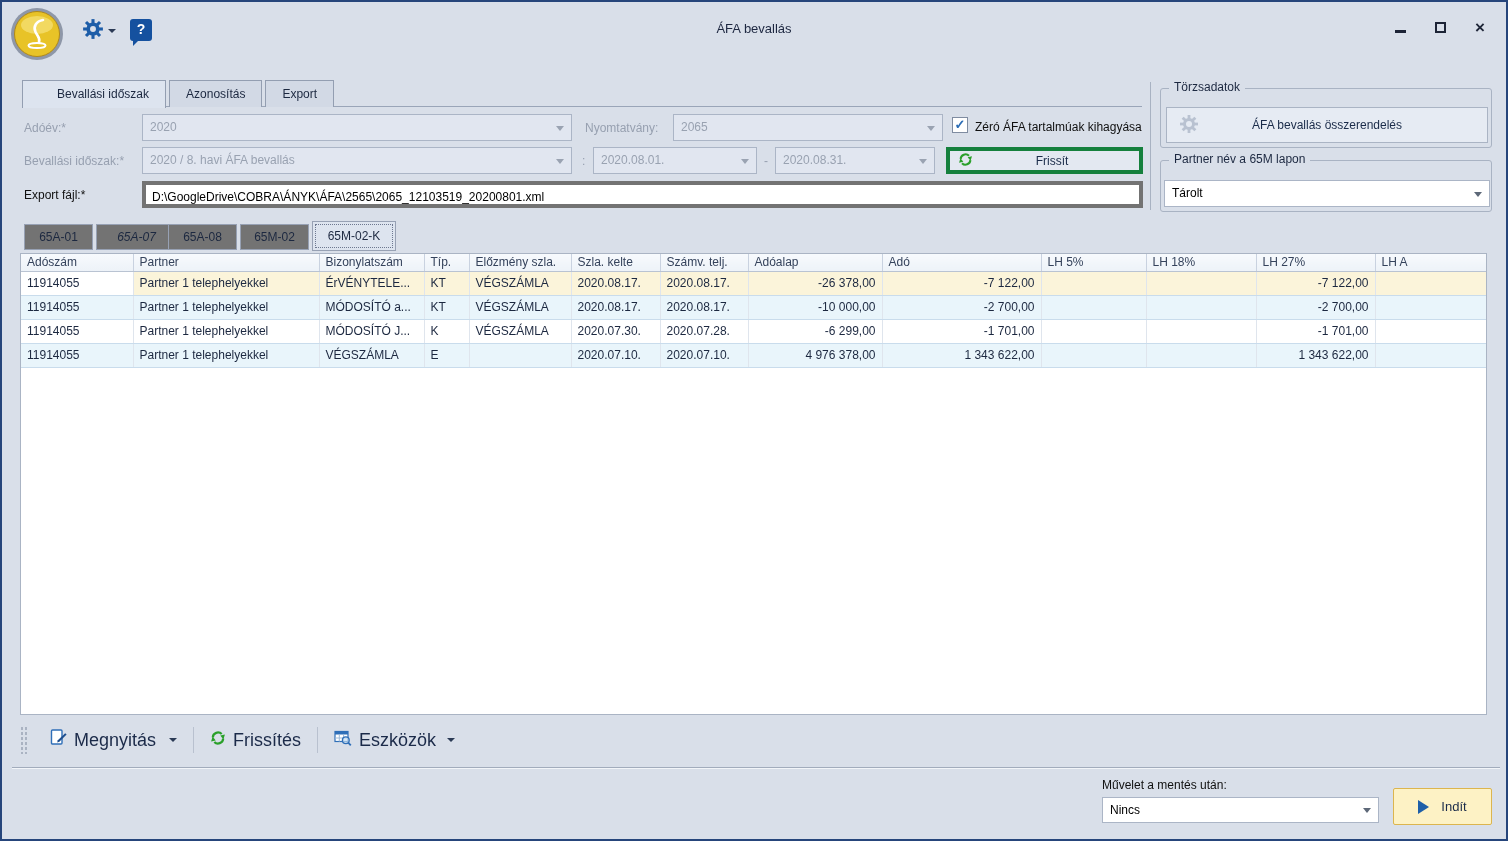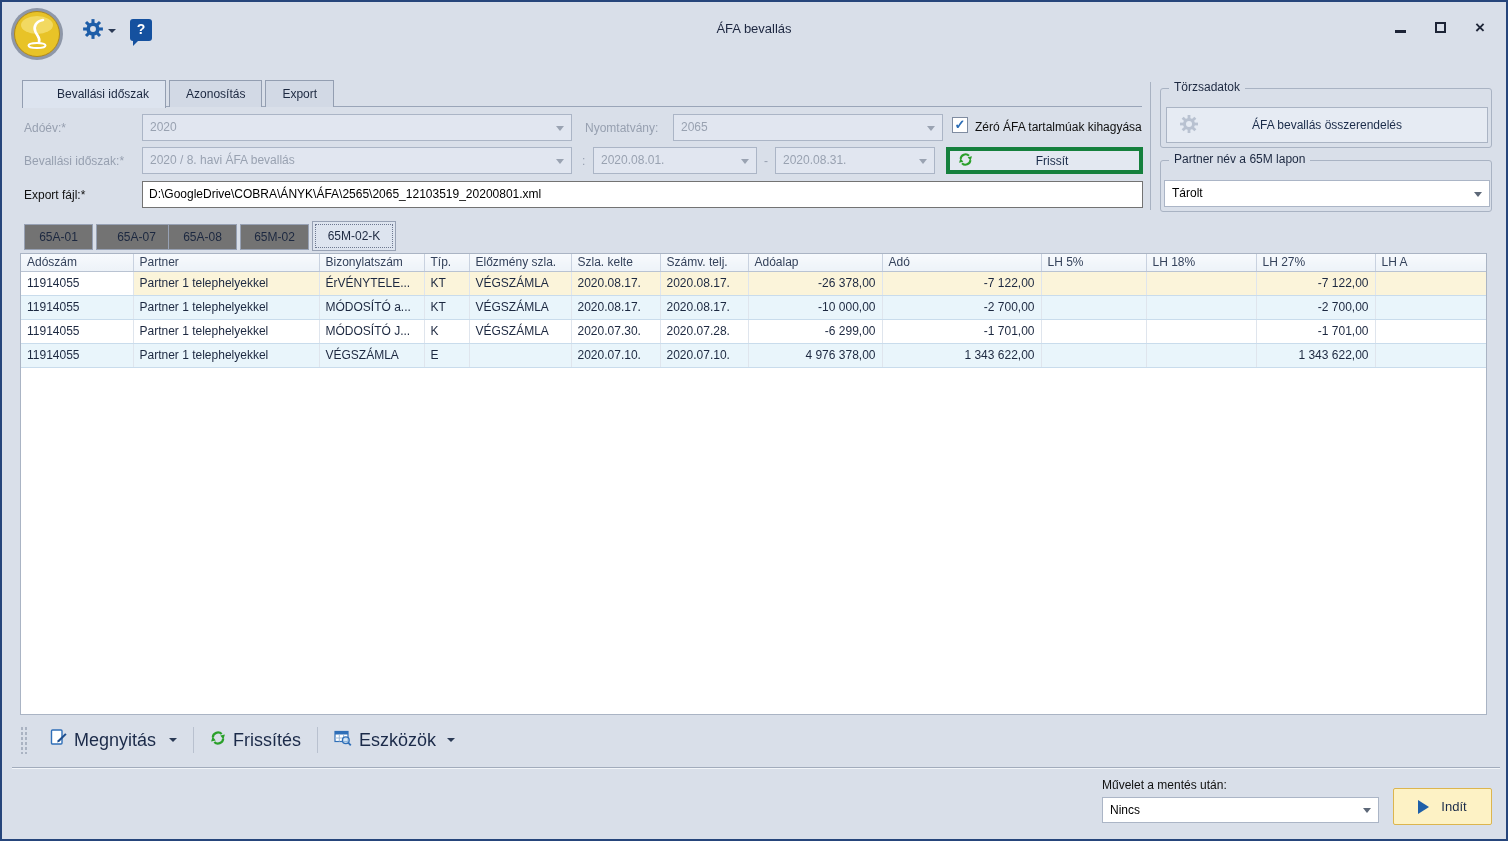--- a/index.html
+++ b/index.html
@@ -44,21 +44,21 @@
   .lbl.dark { color:#101010; }
 
   .combo { position:absolute; height:27px; background:#e1e6f0; border:1px solid #abb5c6;
            color:#99a2b1; line-height:25px; padding:0 20px 0 7px; white-space:nowrap; overflow:hidden; }
   .combo .arr { position:absolute; right:7px; top:11px; width:0; height:0;
                 border-left:4px solid transparent; border-right:4px solid transparent;
                 border-top:5px solid #9aa3b2; }
   .combo.white { background:#fff; color:#000; }
   .combo.white .arr { border-top-color:#5d6878; }
 
-  .textbox { position:absolute; height:27px; background:#fff; border:1px solid #737373;
+  .textbox { position:absolute; height:27px; background:#fff; border:4px solid #737373;
              color:#000; line-height:25px; padding:0 6px; white-space:nowrap; overflow:hidden; }
 
   .checkbox { position:absolute; width:16px; height:16px; background:#fff; border:1px solid #7f8ca1;
               color:#2b6cb5; font-weight:bold; font-size:13px; line-height:14px; text-align:center; cursor:pointer; }
 
   .btn { position:absolute; display:flex; align-items:center; background:#e3e8f1;
          border:4px solid #15803d; cursor:pointer; color:#1a2b49; }
   .btn .btn-text { flex:1; text-align:center; }
 
   .vdivider { position:absolute; left:1148px; top:80px; width:1px; height:128px; background:#a8b2c2; }
@@ -239,21 +239,21 @@
 
   <div class="groupbox" style="left:1158px; top:158px; width:332px; height:52px;">
     <span class="legend">Partner név a 65M lapon</span>
     <div class="combo white" style="left:3px; top:19px; width:326px;">
       <span>Tárolt</span>
       <span class="arr"></span>
     </div>
   </div>
 
   <span class="gridtab" style="left:22px; top:222px; width:69px;">65A-01</span>
-  <span class="gridtab" style="left:94px; top:222px; width:81px;">65A-07</span>
+  <span class="gridtab" style="left:94px; top:222px; width:81px;font-style:italic;">65A-07</span>
   <span class="gridtab" style="left:166px; top:222px; width:69px;">65A-08</span>
   <span class="gridtab" style="left:238px; top:222px; width:69px;">65M-02</span>
   <span class="gridtab active" style="left:310px; top:219px; width:84px;">65M-02-K</span>
 
   <div class="grid">
     <table>
       <colgroup>
         <col style="width:112px">
           <col style="width:186px">
           <col style="width:105px">

